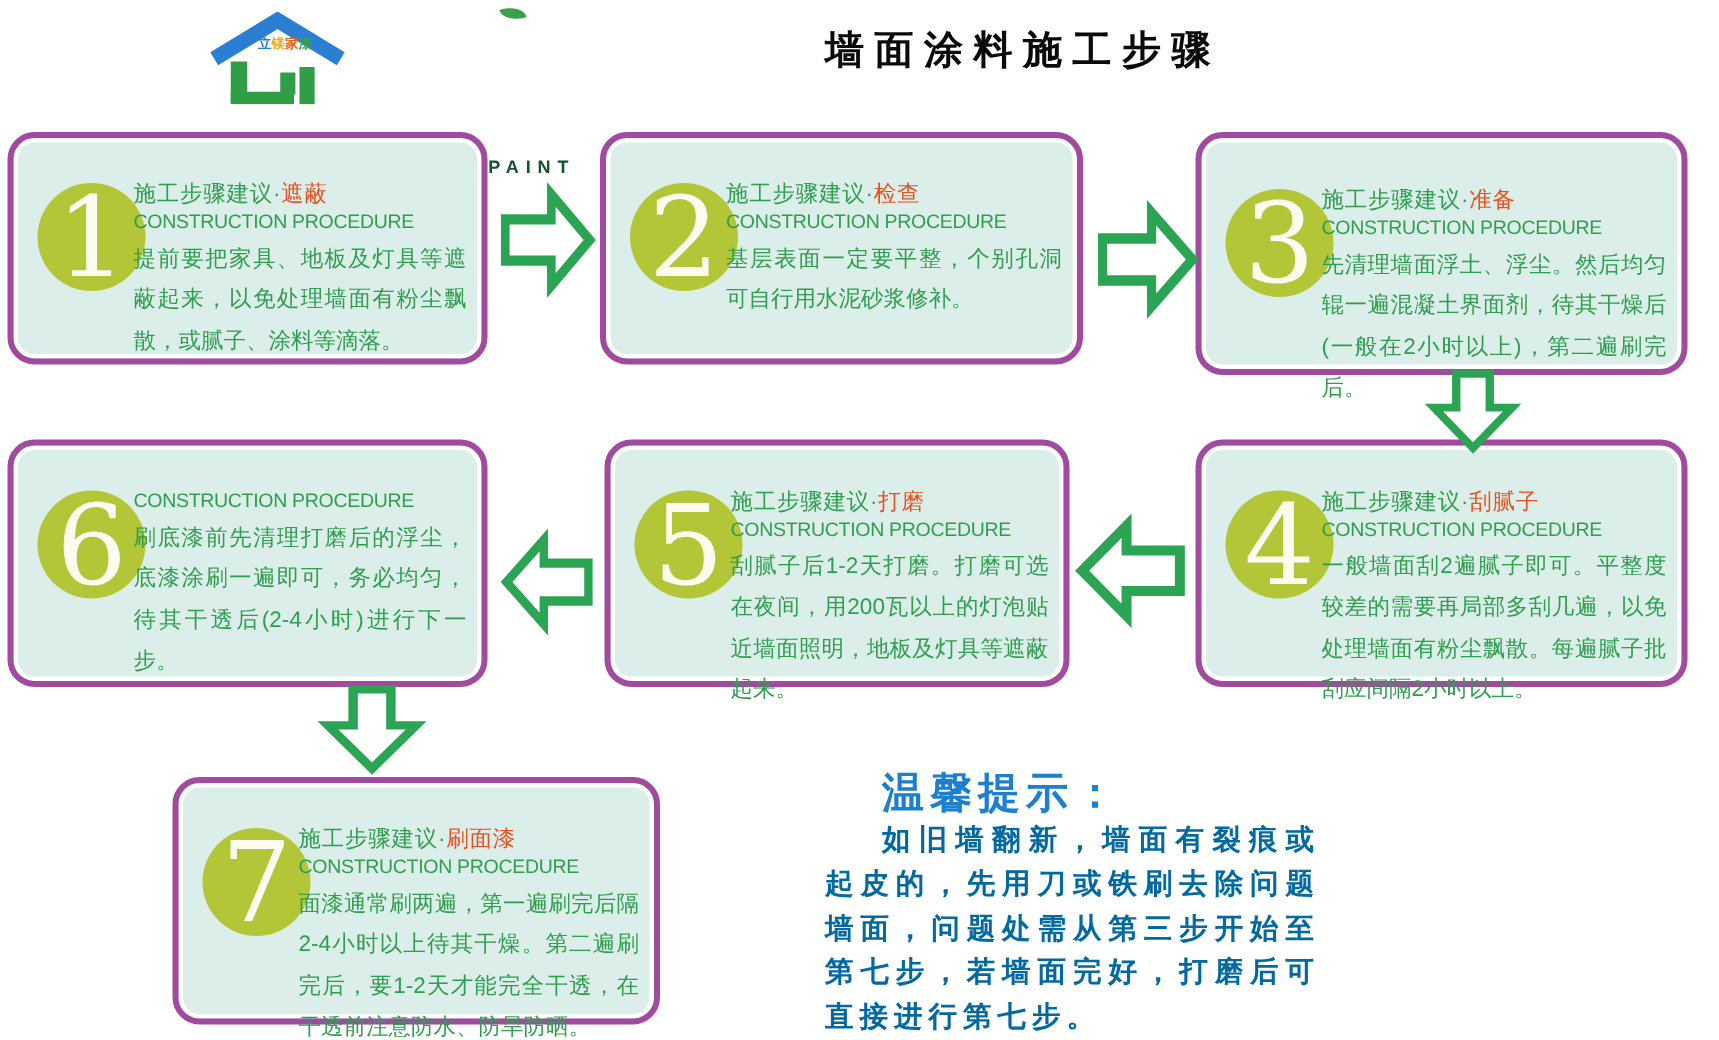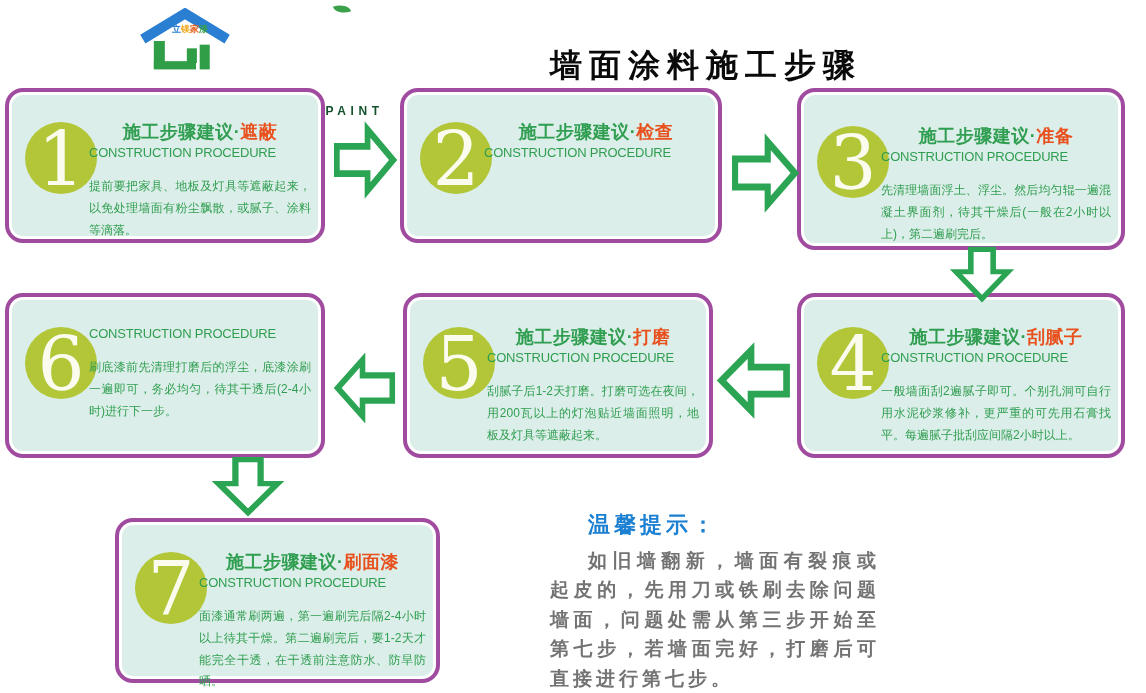--- a/index.html
+++ b/index.html
@@ -14,44 +14,44 @@
          font-family:"DejaVu Serif",serif;}
   .bch0{color:#2a7fd2;} .bch1{color:#f0a818;} .bch2{color:#e8641e;} .bch3{color:#3aa14a;}
   .brand .reg{font-size:11px;vertical-align:top;color:#3aa14a;font-family:"Liberation Sans",sans-serif;}
   .brand-en{position:absolute;left:100px;top:50px;width:210px;color:#14532d;
             font-size:12px;font-weight:bold;letter-spacing:4.6px;white-space:nowrap;margin-top:48px;}
   .leaf{position:absolute;left:196px;top:-2px;width:16px;height:10px;background:#3aa14a;
         border-radius:0 100% 0 100%;transform:rotate(-18deg);}
   .house-minitext{position:absolute;left:34px;top:17px;font-size:9px;font-weight:bold;white-space:nowrap;}
 
   .main-title{position:absolute;left:550px;top:16px;width:330px;color:#0a0a0a;
-              font-family:"DejaVu Serif",serif;font-weight:bold;font-size:32px;
-              letter-spacing:7px;white-space:nowrap;margin-top:28px;}
+              font-family:"DejaVu Serif",serif;font-weight:bold;font-size:26px;
+              letter-spacing:7px;white-space:nowrap;}
 
   
   .step-box{position:absolute;background:#dceee9;border:4px solid #a04b9f;border-radius:18px;
             box-shadow:inset 0 0 0 3px #ffffff;box-sizing:border-box;}
   .circle{position:absolute;left:16px;top:30px;width:72px;height:72px;border-radius:50%;
           background:#b2c638;color:#fbfbee;text-align:center;
           font-family:"DejaVu Serif",serif;font-size:74px;line-height:74px;overflow:visible;}
   .content{position:absolute;left:80px;top:28px;right:10px;}
-  .s-title{font-size:18px;font-weight:bold;color:#2f9e50;white-space:nowrap;letter-spacing:0.5px;text-align:center;}
+  .s-title{font-size:15px;font-weight:normal;color:#2f9e50;white-space:nowrap;letter-spacing:0.5px;}
   .s-title .hl{color:#e8511e;}
   .s-sub{font-size:13px;color:#2f9e50;margin-top:1px;letter-spacing:-0.2px;white-space:nowrap;}
-  .s-body{font-size:12px;color:#2f9e50;line-height:1.82;margin-top:16px;text-align:justify;}
+  .s-body{font-size:15px;color:#2f9e50;line-height:1.82;margin-top:4px;text-align:justify;}
 
   
   .arrow{position:absolute;overflow:visible;}
   .arrow polygon{fill:#ffffff;stroke:#2ba553;stroke-width:9;stroke-linejoin:miter;}
 
   
   .tips-heading{position:absolute;left:588px;top:510px;color:#1b7fd2;
-                font-family:"DejaVu Serif",serif;font-weight:bold;font-size:22px;
+                font-family:"DejaVu Serif",serif;font-weight:bold;font-size:28px;
                 letter-spacing:4px;white-space:nowrap;}
-  .tips-body{position:absolute;left:550px;top:546px;width:330px;color:#737373;
+  .tips-body{position:absolute;left:550px;top:546px;width:330px;color:#0369a1;
              font-family:"DejaVu Serif",serif;font-weight:bold;font-size:19px;
              letter-spacing:4px;line-height:1.55;text-align:justify;text-indent:2em;}
 </style>
 </head>
 <body>
 
 <div class="canvas">
 
   <div class="logo">
     <svg class="house" viewBox="0 0 100 72">
@@ -75,38 +75,39 @@
       <div class="s-sub">CONSTRUCTION PROCEDURE</div>
       <div class="s-body">提前要把家具、地板及灯具等遮蔽起来，以免处理墙面有粉尘飘散，或腻子、涂料等滴落。</div>
     </div>
   </div>
 
   <div class="step-box" style="left:400px;top:88px;width:322px;height:155px">
     <div class="circle">2</div>
     <div class="content">
       <div class="s-title"><span>施工步骤建议</span><span>·</span><span class="hl">检查</span></div>
       <div class="s-sub">CONSTRUCTION PROCEDURE</div>
+      <div class="s-body">基层表面一定要平整，个别孔洞可自行用水泥砂浆修补。</div>
     </div>
   </div>
 
   <div class="step-box" style="left:797px;top:88px;width:328px;height:162px">
     <div class="circle" style="top:34px">3</div>
     <div class="content" style="top:32px">
       <div class="s-title"><span>施工步骤建议</span><span>·</span><span class="hl">准备</span></div>
       <div class="s-sub">CONSTRUCTION PROCEDURE</div>
       <div class="s-body">先清理墙面浮土、浮尘。然后均匀辊一遍混凝土界面剂，待其干燥后(一般在2小时以上)，第二遍刷完后。</div>
     </div>
   </div>
 
   <div class="step-box" style="left:797px;top:293px;width:328px;height:165px">
     <div class="circle">4</div>
     <div class="content">
       <div class="s-title"><span>施工步骤建议</span><span>·</span><span class="hl">刮腻子</span></div>
       <div class="s-sub">CONSTRUCTION PROCEDURE</div>
-      <div class="s-body">一般墙面刮2遍腻子即可。个别孔洞可自行用水泥砂浆修补，更严重的可先用石膏找平。每遍腻子批刮应间隔2小时以上。</div>
+      <div class="s-body">一般墙面刮2遍腻子即可。平整度较差的需要再局部多刮几遍，以免处理墙面有粉尘飘散。每遍腻子批刮应间隔2小时以上。</div>
     </div>
   </div>
 
   <div class="step-box" style="left:403px;top:293px;width:310px;height:165px">
     <div class="circle">5</div>
     <div class="content">
       <div class="s-title"><span>施工步骤建议</span><span>·</span><span class="hl">打磨</span></div>
       <div class="s-sub">CONSTRUCTION PROCEDURE</div>
       <div class="s-body">刮腻子后1-2天打磨。打磨可选在夜间，用200瓦以上的灯泡贴近墙面照明，地板及灯具等遮蔽起来。</div>
     </div>

